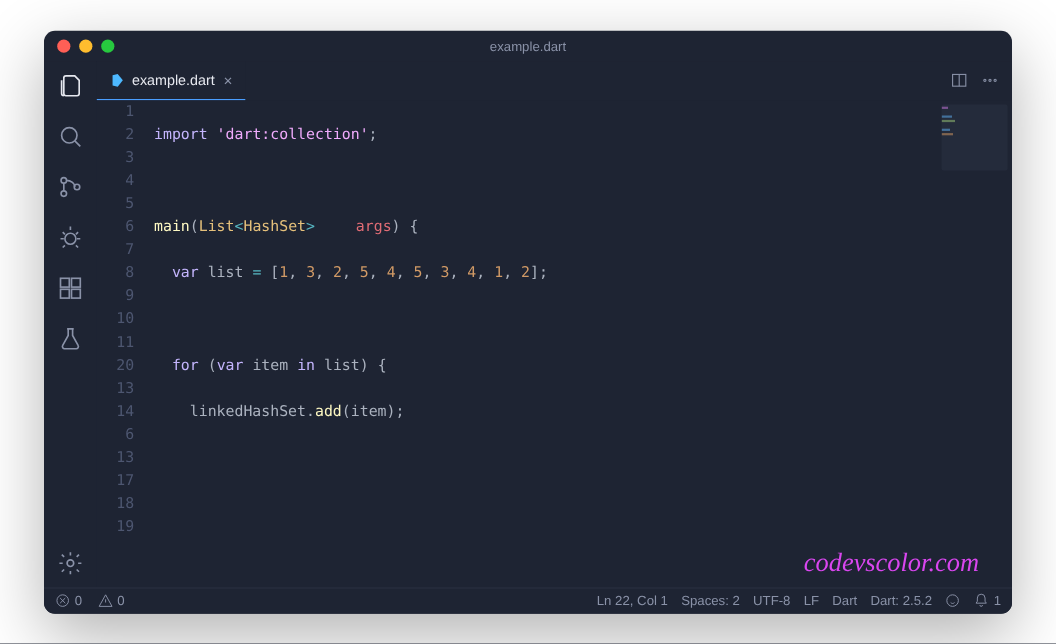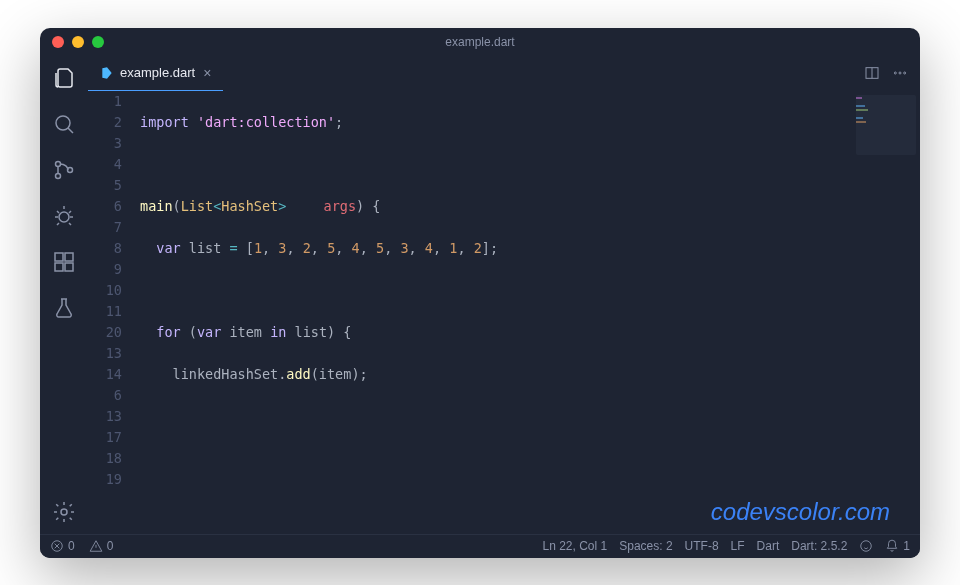--- a/index.html
+++ b/index.html
@@ -153,22 +153,22 @@
   padding: 0 10px;
   gap: 14px;
 }
 .statusbar .right { margin-left: auto; display: flex; gap: 12px; align-items: center; }
 .sb-item { cursor: pointer; display: flex; align-items: center; gap: 4px; }
 .sb-item svg { width: 14px; height: 14px; stroke: currentColor; fill: none; stroke-width: 1.5; }
 .watermark {
   position: absolute;
   right: 30px;
   bottom: 32px;
-  color: #3b82f6;
-  font-family: Liberation Sans, sans-serif;
+  color: #d946ef;
+  font-family: Liberation Serif, serif;
   font-style: italic;
   font-size: 24px;
   pointer-events: none;
   margin-top: 35px;
 }
 
 .kw { color: #c4b5fd; }
 .str { color: #f0abfc; }
 .ty { color: #e5c07b; }
 .fn { color: #fef9c3; }

